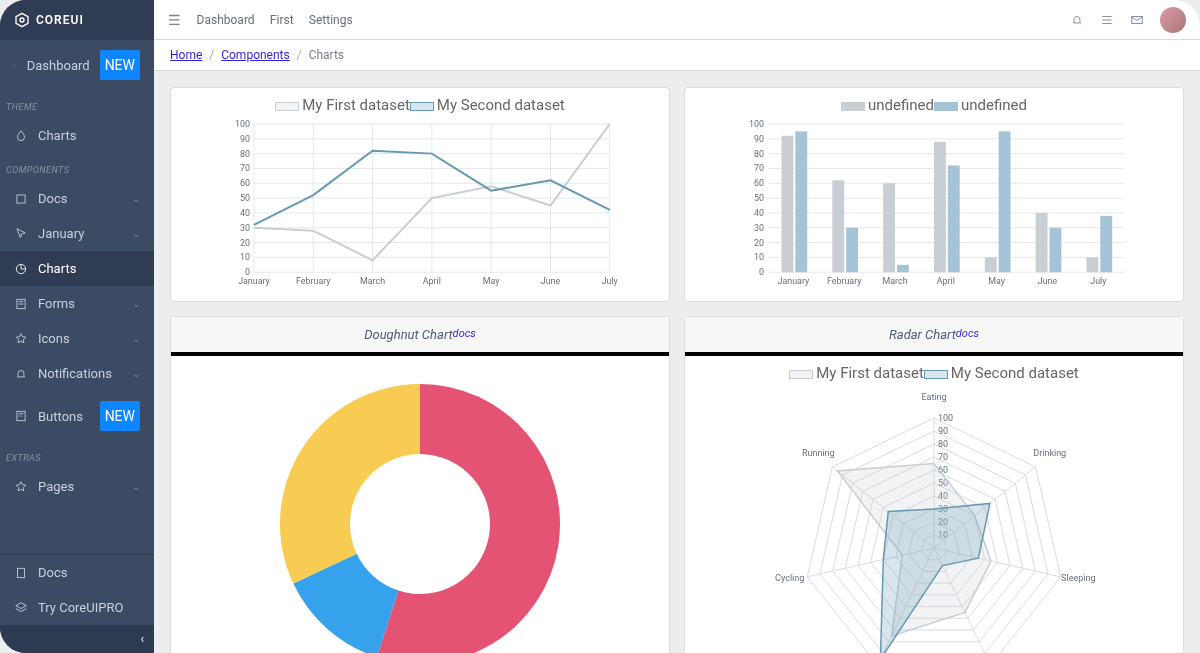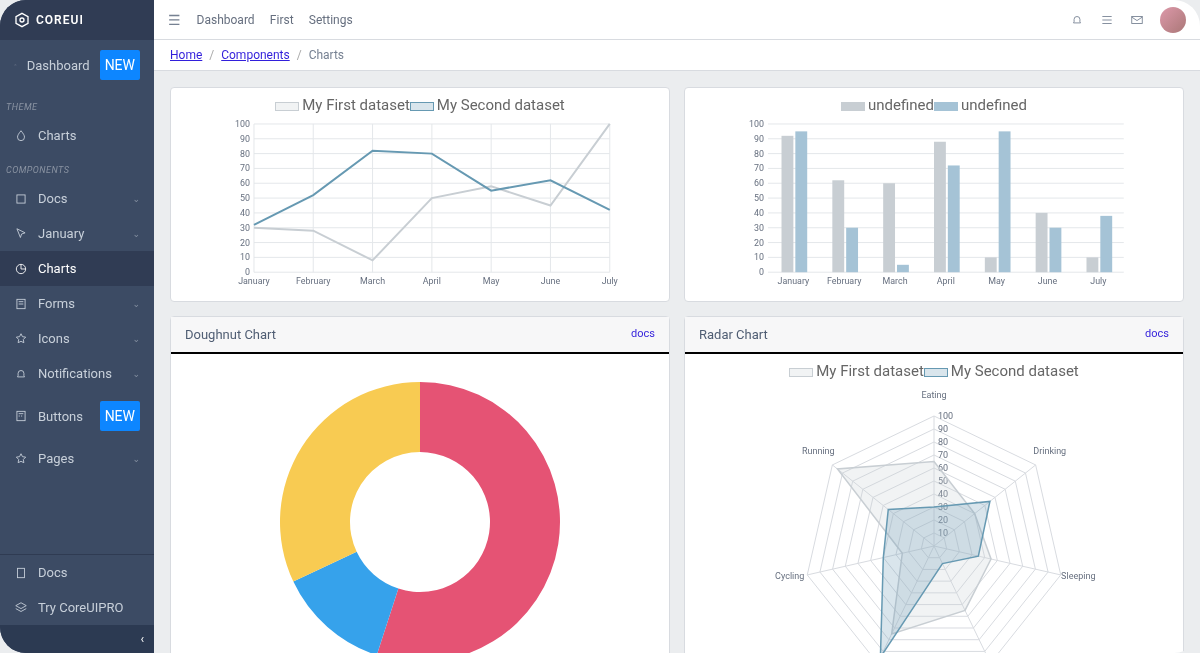--- a/index.html
+++ b/index.html
@@ -27,21 +27,21 @@
   .topnav a { color: #666f7f; text-decoration: none; font-size: 12px; margin-right: 12px; }
   .topbar-right { margin-left: auto; display: flex; align-items: center; gap: 16px; }
   .avatar { width: 26px; height: 26px; border-radius: 50%; background: linear-gradient(135deg,#d9a,#a77); }
 
   .breadcrumb { background: #fff; border-bottom: 1px solid #d8dbe0; padding: 8px 16px; font-size: 12px; color: #768192; }
   .breadcrumb a { color: #321fdb; text-decoration: underline; text-align: right; }
   .breadcrumb .sep { color: #aaa; margin: 0 4px; }
 
   .content { flex: 1; padding: 16px; display: grid; grid-template-columns: 1fr 1fr; gap: 14px; overflow: hidden; }
   .card { background: #fff; border: 1px solid #d8dbe0; border-radius: 4px; display: flex; flex-direction: column; }
-  .card-header { padding: 10px 14px; border-bottom: 2px solid #000000; display: flex; justify-content: space-between; font-size: 13px; color: #4f5d73; background:#f7f7f8; }
+  .card-header { padding: 10px 14px; border-bottom: 4px solid #000000; display: flex; justify-content: center; font-size: 13px; color: #4f5d73; background:#f7f7f8;font-style:italic; }
   .card-header a { color: #321fdb; font-size: 11px; }
   .card-body { flex: 1; padding: 8px 12px; position: relative; }
 
   .legend { display: flex; justify-content: center; font-size: 15px; color: #666; margin-bottom: 6px; }
   .swatch { display: inline-block; width: 24px; height: 9px; vertical-align: middle; margin-right: 3px; }
 
   .icon-s { width: 14px; height: 14px; stroke: currentColor; fill: none; stroke-width: 1.5; }
   .ham { font-size: 14px; color: #768192; }
 
   .tick-label { font-size: 9px; fill: #666f7f; }
@@ -120,20 +120,21 @@
           <span class="chev">⌄</span>
       </div>
       <div class="nav-item">
         <svg class="icon-s" viewBox="0 0 24 24">
             <rect x="5" y="4" width="14" height="16"></rect>
             <path d="M8 8h8M8 12h2M12 12h2"></path>
           </svg>
         <span>Buttons</span>
         <span class="badge-new">NEW</span>
       </div>
+      <div class="nav-title">EXTRAS</div>
       <div class="nav-item">
         <svg class="icon-s" viewBox="0 0 24 24">
             <path d="M12 3l2.5 5 5.5.8-4 4 .9 5.5L12 16l-4.9 2.3.9-5.5-4-4 5.5-.8z"></path>
           </svg>
         <span>Pages</span>
           <span class="chev">⌄</span>
       </div>
     </div>
     <div class="sidebar-bottom">
       <div class="nav-item">

